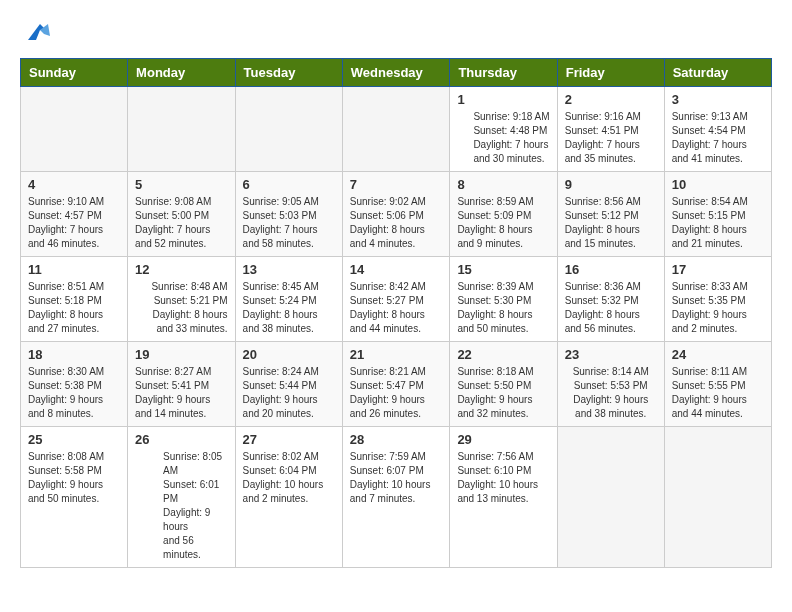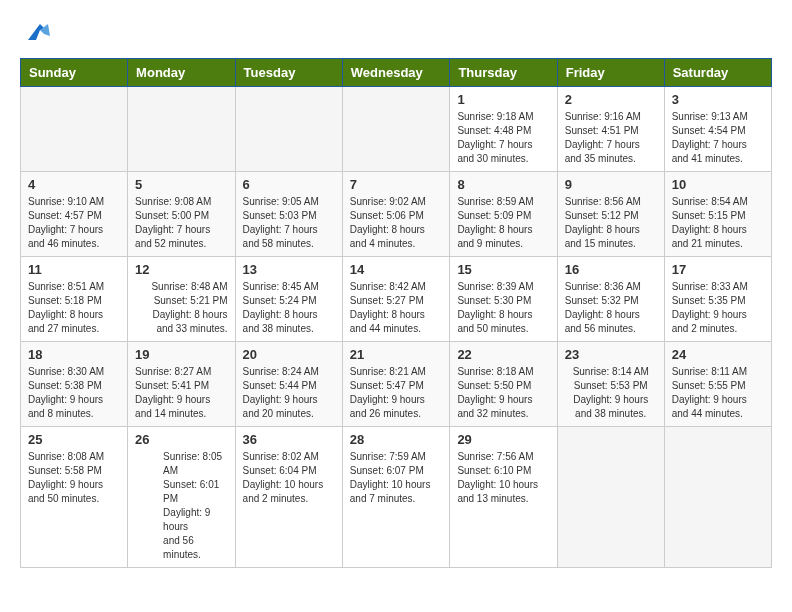--- a/index.html
+++ b/index.html
@@ -114,21 +114,21 @@
       </tr>
   </thead>
   <tbody id="calendar-body">
   <tr>
         <td class="empty-cell"></td>
         <td class="empty-cell"></td>
         <td class="empty-cell"></td>
         <td class="empty-cell"></td>
         <td>
           <span class="day-num">1</span>
-          <div class="day-info" style="white-space: pre-line;">Sunrise: 9:18 AM
+          <div class="day-info" style="white-space: pre-line; margin-left: 16px;">Sunrise: 9:18 AM
 Sunset: 4:48 PM
 Daylight: 7 hours
 and 30 minutes.</div>
         </td>
         <td>
           <span class="day-num">2</span>
           <div class="day-info" style="white-space: pre-line;">Sunrise: 9:16 AM
 Sunset: 4:51 PM
 Daylight: 7 hours
 and 35 minutes.</div>
@@ -303,21 +303,21 @@
 and 50 minutes.</div>
         </td>
         <td>
           <span class="day-num">26</span>
           <div class="day-info" style="white-space: pre-line; margin-left: 28px;">Sunrise: 8:05 AM
 Sunset: 6:01 PM
 Daylight: 9 hours
 and 56 minutes.</div>
         </td>
         <td>
-          <span class="day-num">36</span>
+          <span class="day-num">27</span>
           <div class="day-info" style="white-space: pre-line;">Sunrise: 8:02 AM
 Sunset: 6:04 PM
 Daylight: 10 hours
 and 2 minutes.</div>
         </td>
         <td>
           <span class="day-num">28</span>
           <div class="day-info" style="white-space: pre-line;">Sunrise: 7:59 AM
 Sunset: 6:07 PM
 Daylight: 10 hours

